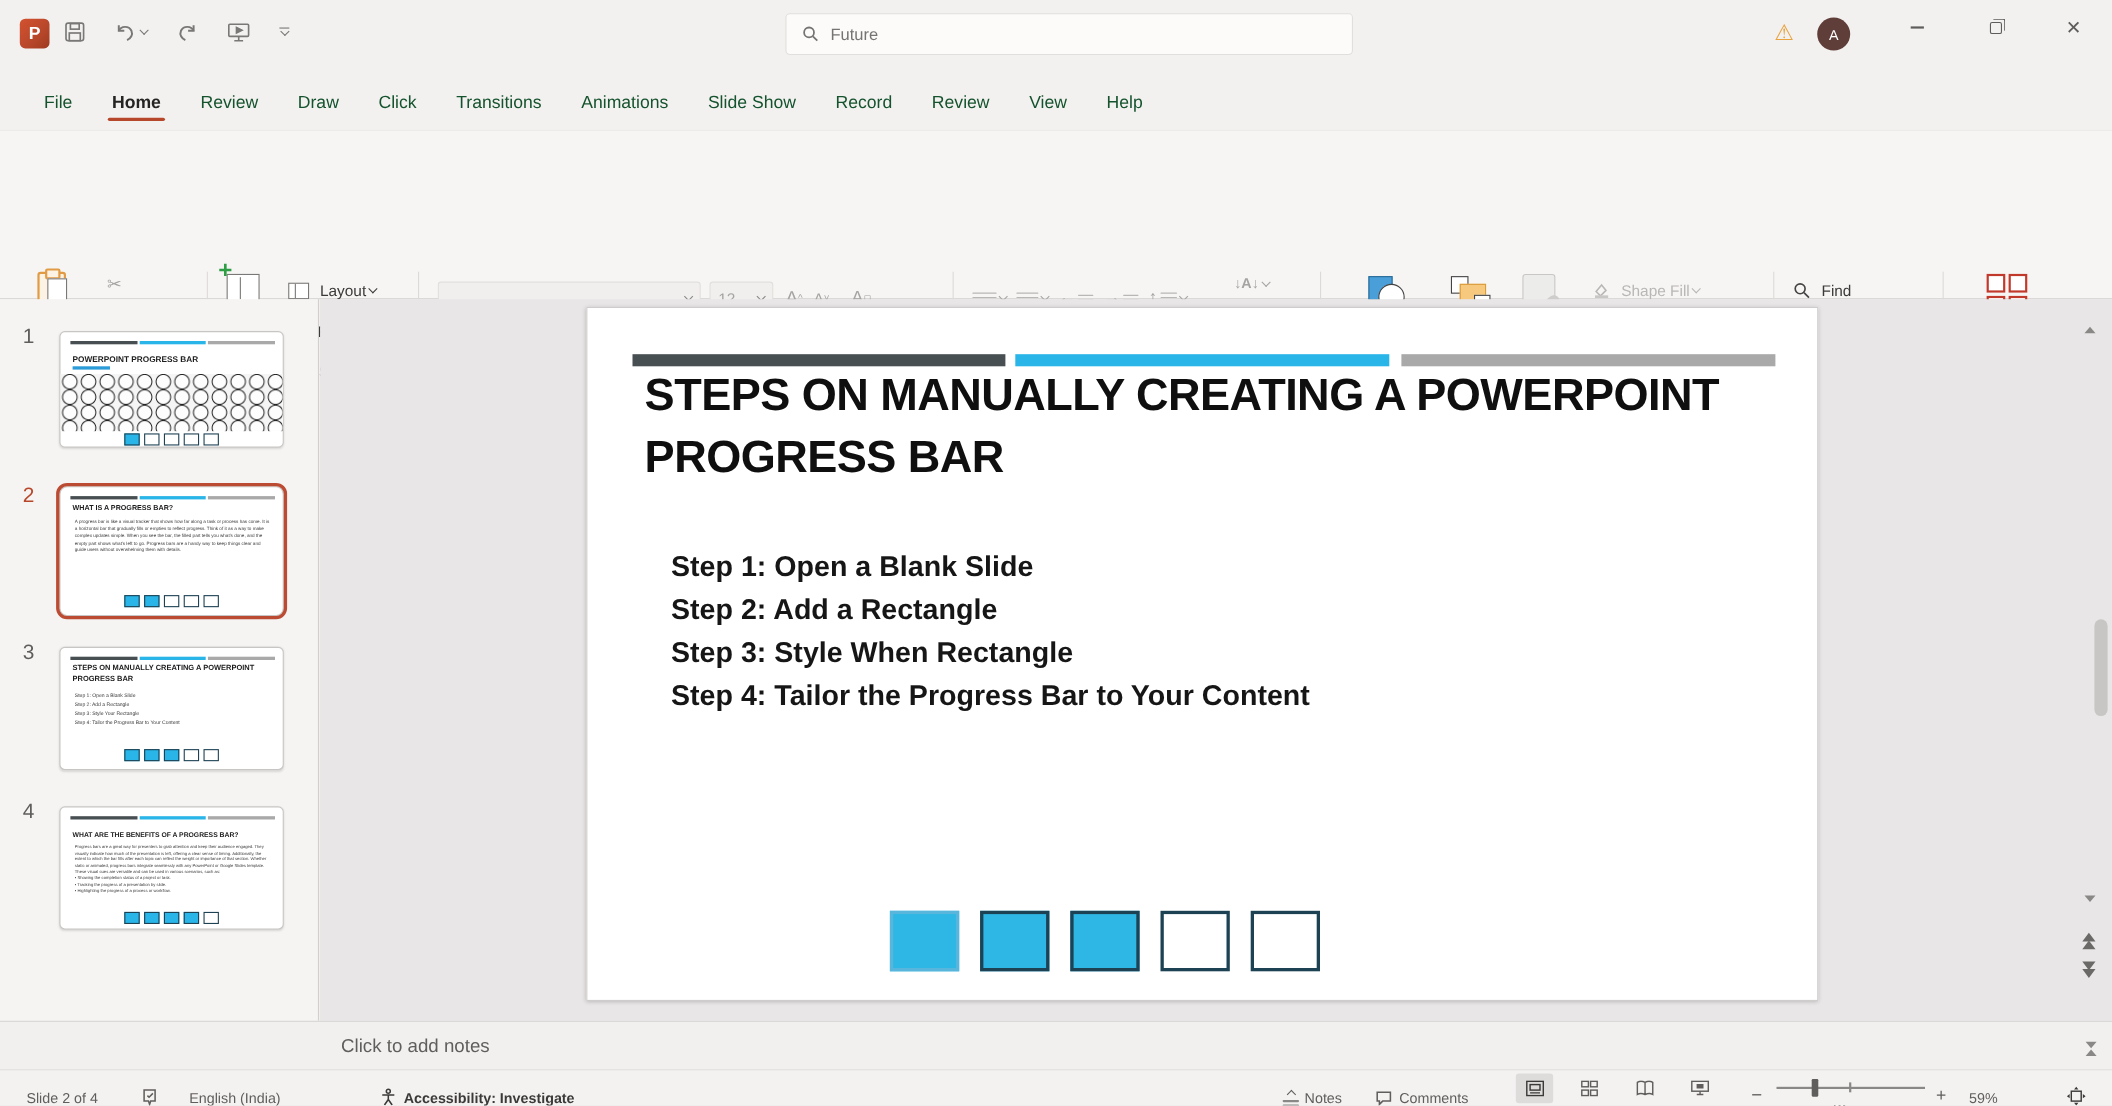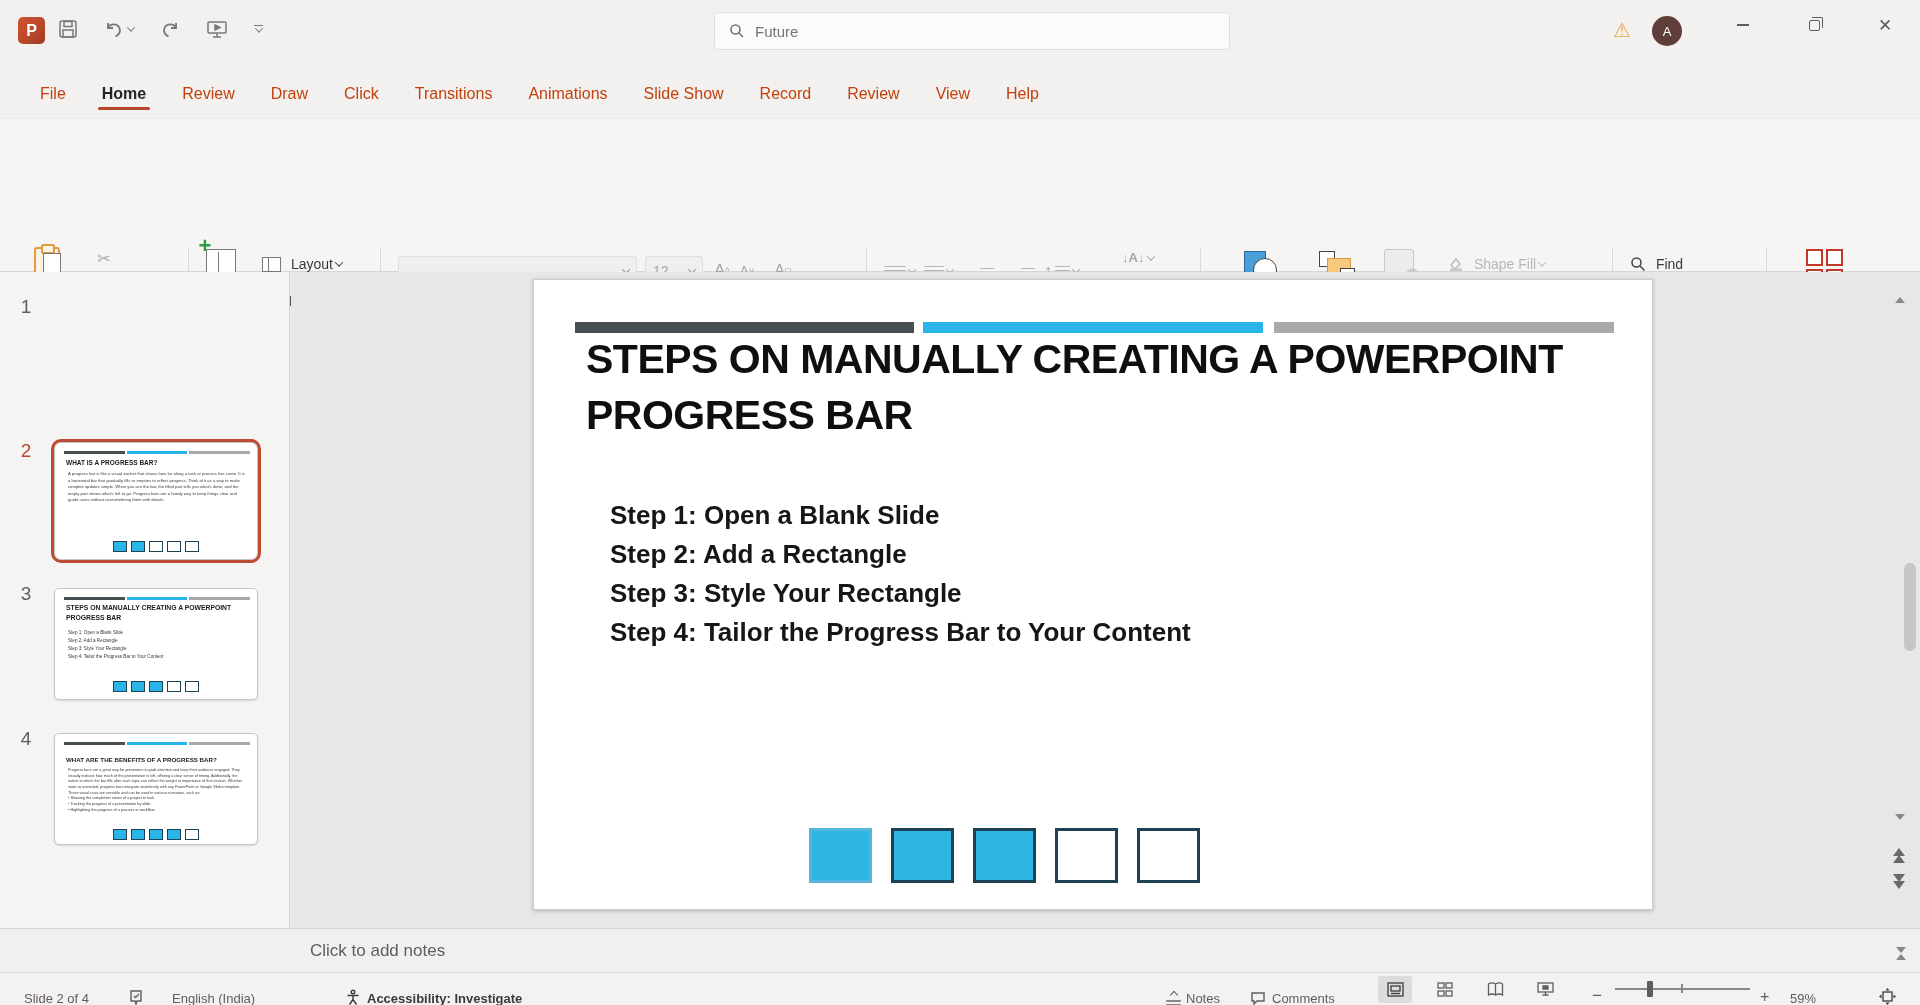--- a/index.html
+++ b/index.html
@@ -16,21 +16,21 @@
   .qat{color:#7a7876;}
   .titletext{left:248px;top:0;height:62px;color:#8f8d8b;font-size:15px;gap:10px;}
   .searchbox{left:714px;top:12px;width:516px;height:38px;background:#fcfbfa;border:1px solid #e1dfdd;border-radius:4px;color:#767472;font-size:15px;display:flex;align-items:center;gap:10px;padding-left:14px;}
   .avatar{left:1652px;top:16px;width:30px;height:30px;border-radius:50%;background:#5f3d38;color:#fff;font-size:13px;display:flex;align-items:center;justify-content:center;}
   .warn{left:1613px;top:19px;color:#e8a33d;font-size:20px;line-height:22px;}
   .winbtn{top:0;width:46px;height:50px;display:flex;align-items:center;justify-content:center;color:#5f5d5b;}
   .restico{width:11px;height:11px;border:1.2px solid #5f5d5b;border-radius:2px;position:relative;}
   .restico:before{content:"";position:absolute;left:2px;top:-4px;width:10px;height:10px;border-top:1.2px solid #5f5d5b;border-right:1.2px solid #5f5d5b;border-radius:0 2px 0 0;}
   
   .tabsrow{left:0;top:62px;width:1920px;height:56px;background:#f3f1f0;}
-  .tab{height:40px;padding:0 4px;margin:8px 14px 0 14px;font-size:16px;color:#c2410c;display:flex;align-items:center;position:relative;}
+  .tab{height:40px;padding:0 4px;margin:8px 14px 0 14px;font-size:16px;color:#14532d;display:flex;align-items:center;position:relative;}
   .tab.active{font-weight:bold;color:#252423;}
   .tab.active:after{content:"";position:absolute;left:0;right:0;bottom:4px;height:3px;border-radius:2px;background:#b7472a;}
   .recordbtn{left:1694px;top:77px;width:86px;height:34px;background:#fff;border:1px solid #6f6d6b;border-radius:17px;display:flex;align-items:center;justify-content:center;gap:7px;font-size:15px;color:#252423;}
   .recdot{width:13px;height:13px;border:1.6px solid #252423;border-radius:50%;position:relative;}
   .recdot:before{content:"";position:absolute;left:2.6px;top:2.6px;width:5px;height:5px;border-radius:50%;background:#252423;}
   .sharebtn{left:1793px;top:77px;width:104px;height:34px;background:#c4432b;border-radius:5px;color:#fff;display:flex;align-items:center;justify-content:center;gap:7px;font-size:15px;}
   
   .ribbon{left:0;top:118px;width:1920px;height:154px;background:#f7f5f4;border-bottom:1px solid #d8d6d4;border-top:1px solid #eceae8;}
   .gdiv{top:128px;width:1px;height:118px;background:#dcdad8;}
   .glabel{top:243px;font-size:13px;color:#605e5c;text-align:center;}
@@ -462,20 +462,37 @@
       </span>
     <span style="margin-top:7px;">Add-ins</span>
   </div>
   <div class="abs glabel" style="left:1786px;width:80px;"><span>Add-ins</span></div>
   <div class="abs" style="left:1880px;top:240px;color:#605e5c;"><span class="chev"></span></div>
 </div>
 
 <div class="abs thumbs">
 
   <div class="abs tnum" style="top:24px;">1</div>
+  <div class="abs thumb" style="top:29px;">
+    <span class="tbars">
+        <b class="tb1"></b>
+        <b class="tb2"></b>
+        <b class="tb3"></b>
+      </span>
+    <span class="ttitle" style="top:20px;font-size:7.5px;">POWERPOINT PROGRESS BAR</span>
+    <span class="abs" style="left:11px;top:31px;width:34px;height:3px;background:#2b9cd8;"></span>
+    <span class="hexpat" style="top:38px;height:52px;"></span>
+    <span class="tsqrow" style="top:92px;">
+      <span class="tsq f"></span>
+        <span class="tsq"></span>
+        <span class="tsq"></span>
+        <span class="tsq"></span>
+        <span class="tsq"></span>
+    </span>
+  </div>
 
   <div class="abs tnum sel" style="top:168px;">2</div>
   <div class="abs thumb sel" style="top:170px;height:118px;">
     <span class="tbars">
         <b class="tb1"></b>
         <b class="tb2"></b>
         <b class="tb3"></b>
       </span>
     <span class="ttitle" style="top:16px;font-size:6.5px;">WHAT IS A PROGRESS BAR?</span>
     <span class="ttext" style="top:28px;width:178px;font-size:4.2px;line-height:1.55;">A progress bar is like a visual tracker that shows how far along a task or process has come. It is a horizontal bar that gradually fills or empties to reflect progress. Think of it as a way to make complex updates simple. When you see the bar, the filled part tells you what's done, and the empty part shows what's left to go. Progress bars are a handy way to keep things clear and guide users without overwhelming them with details.</span>
@@ -533,21 +550,21 @@
 </div>
 
 <div class="abs editor">
   <div class="slide">
     <span class="sbar" style="left:41px;width:339px;background:#474f52;"></span>
     <span class="sbar" style="left:389px;width:340px;background:#29b5e8;"></span>
     <span class="sbar" style="left:740px;width:340px;background:#a9a9a9;"></span>
     <h1 class="stitle">STEPS ON MANUALLY CREATING A POWERPOINT PROGRESS BAR</h1>
     <span class="sstep" style="top:220px;">Step 1: Open a Blank Slide</span>
     <span class="sstep" style="top:259px;">Step 2: Add a Rectangle</span>
-    <span class="sstep" style="top:298px;">Step 3: Style Your Rectangle</span>
+    <span class="sstep" style="top:298px;">Step 3: Style When Rectangle</span>
     <span class="sstep" style="top:337px;">Step 4: Tailor the Progress Bar to Your Content</span>
     <span class="psq f first" style="left:275px;"></span>
     <span class="psq f" style="left:357px;"></span>
     <span class="psq f" style="left:439px;"></span>
     <span class="psq" style="left:521px;"></span>
     <span class="psq" style="left:603px;"></span>
   </div>
 
   <div class="abs" style="left:1604px;top:8px;"><span class="tri sm u"></span></div>
   <div class="scrthumb"></div>

